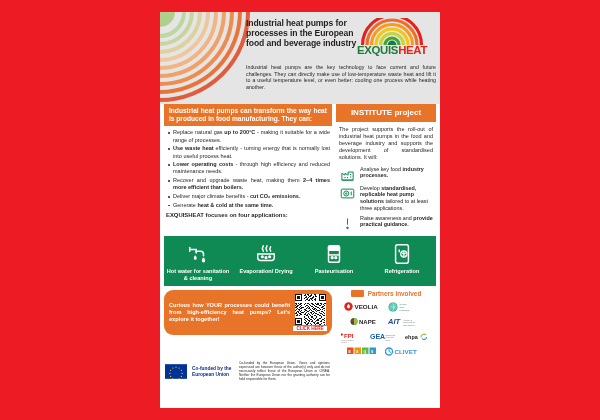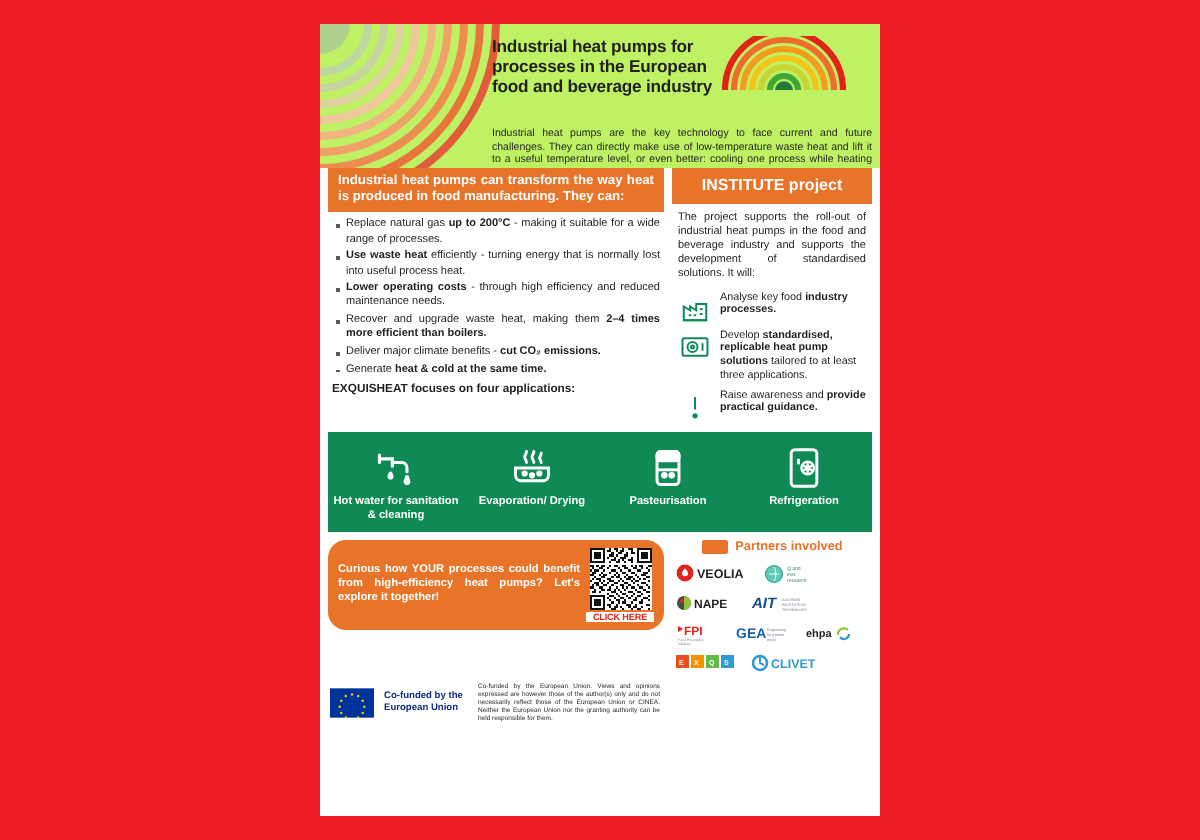--- a/index.html
+++ b/index.html
@@ -8,21 +8,21 @@
     background:#ED1C24;
     font-family:"Liberation Sans", sans-serif;
     -webkit-font-smoothing:antialiased;
   }
   .poster{
     position:absolute;left:160px;top:12px;width:280px;height:396px;
     background:#ffffff;overflow:hidden;
   }
 
   
-  .header{position:relative;height:72px;background:#bef264;overflow:hidden;}
+  .header{position:relative;height:92px;background:#e5e5e5;overflow:hidden;}
   .arcs{position:absolute;left:0;top:0;width:92px;height:92px;overflow:hidden;}
   .arcs svg{display:block;}
   .head-text{position:absolute;left:86px;top:6px;right:4px;}
   .head-title{
     font-size:8.6px;line-height:10.2px;font-weight:bold;color:#231f20;
     letter-spacing:-0.1px;width:112px;
   }
   .logo{position:absolute;right:2px;top:6px;width:92px;text-align:center;}
   .logo svg{display:block;margin:0 auto;}
   .logo-word{font-size:11.4px;font-weight:bold;letter-spacing:-0.3px;margin-top:-1px;}
@@ -80,21 +80,21 @@
   }
   .cta-text{color:#fff;font-size:5.6px;line-height:7.4px;font-weight:bold;flex:1;text-align:justify;}
   .qr-wrap{width:34px;text-align:center;margin-left:3px;}
   .qr{width:31px;height:31px;display:block;margin:0 auto;}
   .click{font-size:4.6px;font-weight:bold;color:#E2231A;background:#fff;margin-top:1px;letter-spacing:-0.1px;}
 
   .partners{width:100px;}
   .ptitle{display:flex;align-items:center;gap:4px;justify-content:center;}
   .pchip{width:13px;height:7px;background:#E8742A;border-radius:1px;}
   .ptitle span{font-size:6.4px;font-weight:bold;color:#E8742A;}
-  .plogos{display:flex;flex-wrap:wrap;align-items:center;margin-top:2px;}
+  .plogos{display:flex;flex-wrap:wrap;justify-content:center;align-items:center;margin-top:2px;}
   .plogo{display:flex;align-items:center;justify-content:center;height:13px;margin:1px 2px;}
 
   
   .footer{display:flex;align-items:center;gap:5px;padding:3px 5px 0 5px;}
   .euflag{width:22px;height:15px;flex:0 0 22px;}
   .eulabel{font-size:4.8px;line-height:5.6px;font-weight:bold;color:#0b2d83;width:42px;}
   .disc{font-size:3.25px;line-height:3.9px;color:#231f20;text-align:justify;flex:1;}
   .f-logos{width:100px;}
 </style>
 </head>
@@ -127,20 +127,23 @@
         <g fill="none" stroke-width="3.1">
           <path d="M3.5 27 A29.5 29.5 0 0 1 62.5 27" stroke="#E2231A"></path>
           <path d="M8 27 A25 25 0 0 1 58 27" stroke="#EF6C2A"></path>
           <path d="M12.5 27 A20.5 20.5 0 0 1 53.5 27" stroke="#F59C1F"></path>
           <path d="M17 27 A16 16 0 0 1 49 27" stroke="#F5C518"></path>
           <path d="M21.5 27 A11.5 11.5 0 0 1 44.5 27" stroke="#C9D435"></path>
           <path d="M26 27 A7 7 0 0 1 40 27" stroke="#3FA535"></path>
         </g>
         <path d="M28.6 27 A4.4 4.4 0 0 1 37.4 27 Z" fill="#1E7A3C"></path>
       </svg>
+      <div class="logo-word">
+        <span class="a">EXQUIS</span><span class="b">HEAT</span>
+      </div>
     </div>
 
     <div class="intro">Industrial heat pumps are the key technology to face current and future challenges. They can directly make use of low-temperature waste heat and lift it to a useful temperature level, or even better: cooling one process while heating another.</div>
   </div>
 
   <div class="cols">
 
     <div class="col-l">
       <div class="bar">Industrial heat pumps can transform the way heat is produced in food manufacturing. They can:</div>
       <ul class="bullets" id="bullets">

